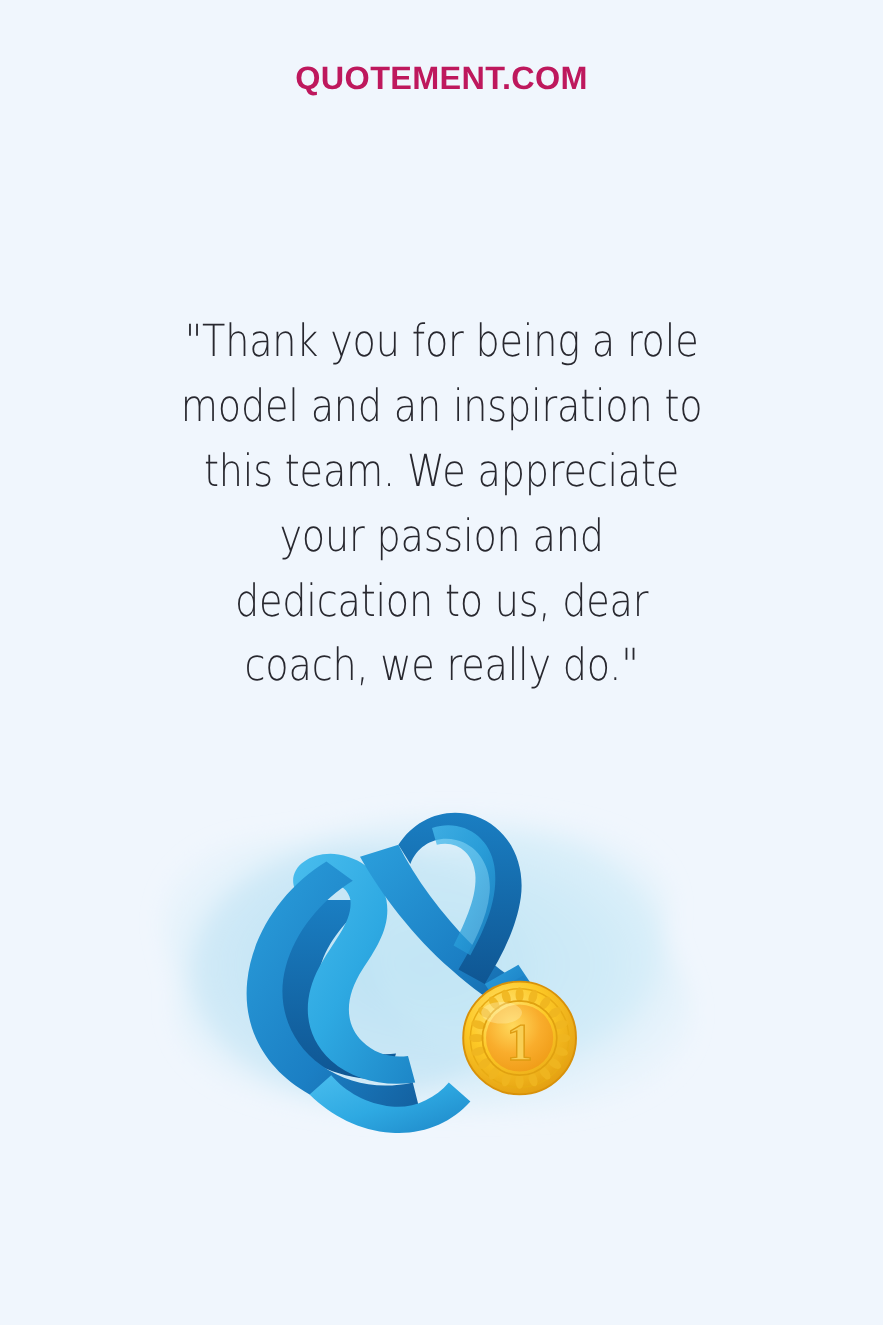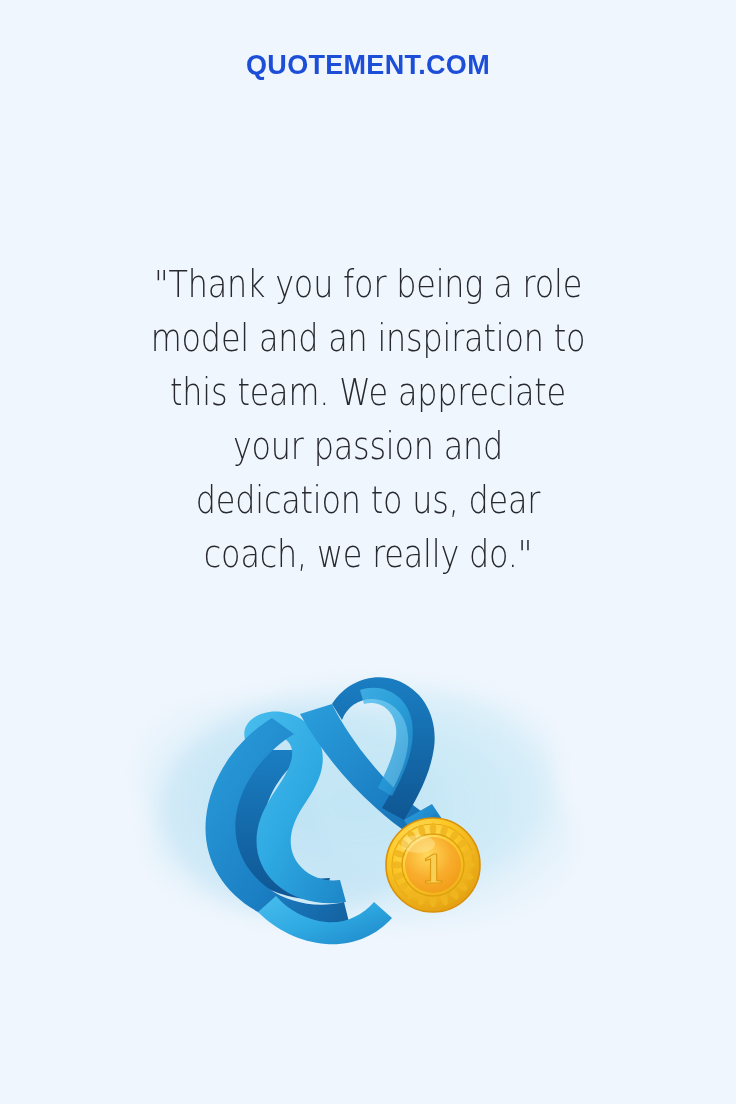--- a/index.html
+++ b/index.html
@@ -30,21 +30,21 @@
     left: 0;
     width: 736px;
     text-align: center;
   }
   .site-header-text {
     display: inline-block;
     font-family: "Liberation Sans", sans-serif;
     font-weight: bold;
     font-size: 27px;
     letter-spacing: 0.3px;
-    color: #1d4ed8;
+    color: #be185d;
     line-height: 1;
   }
 
   
   .quote-block {
     position: absolute;
     top: 258px;
     left: 40px;
     width: 656px;
     text-align: center;

